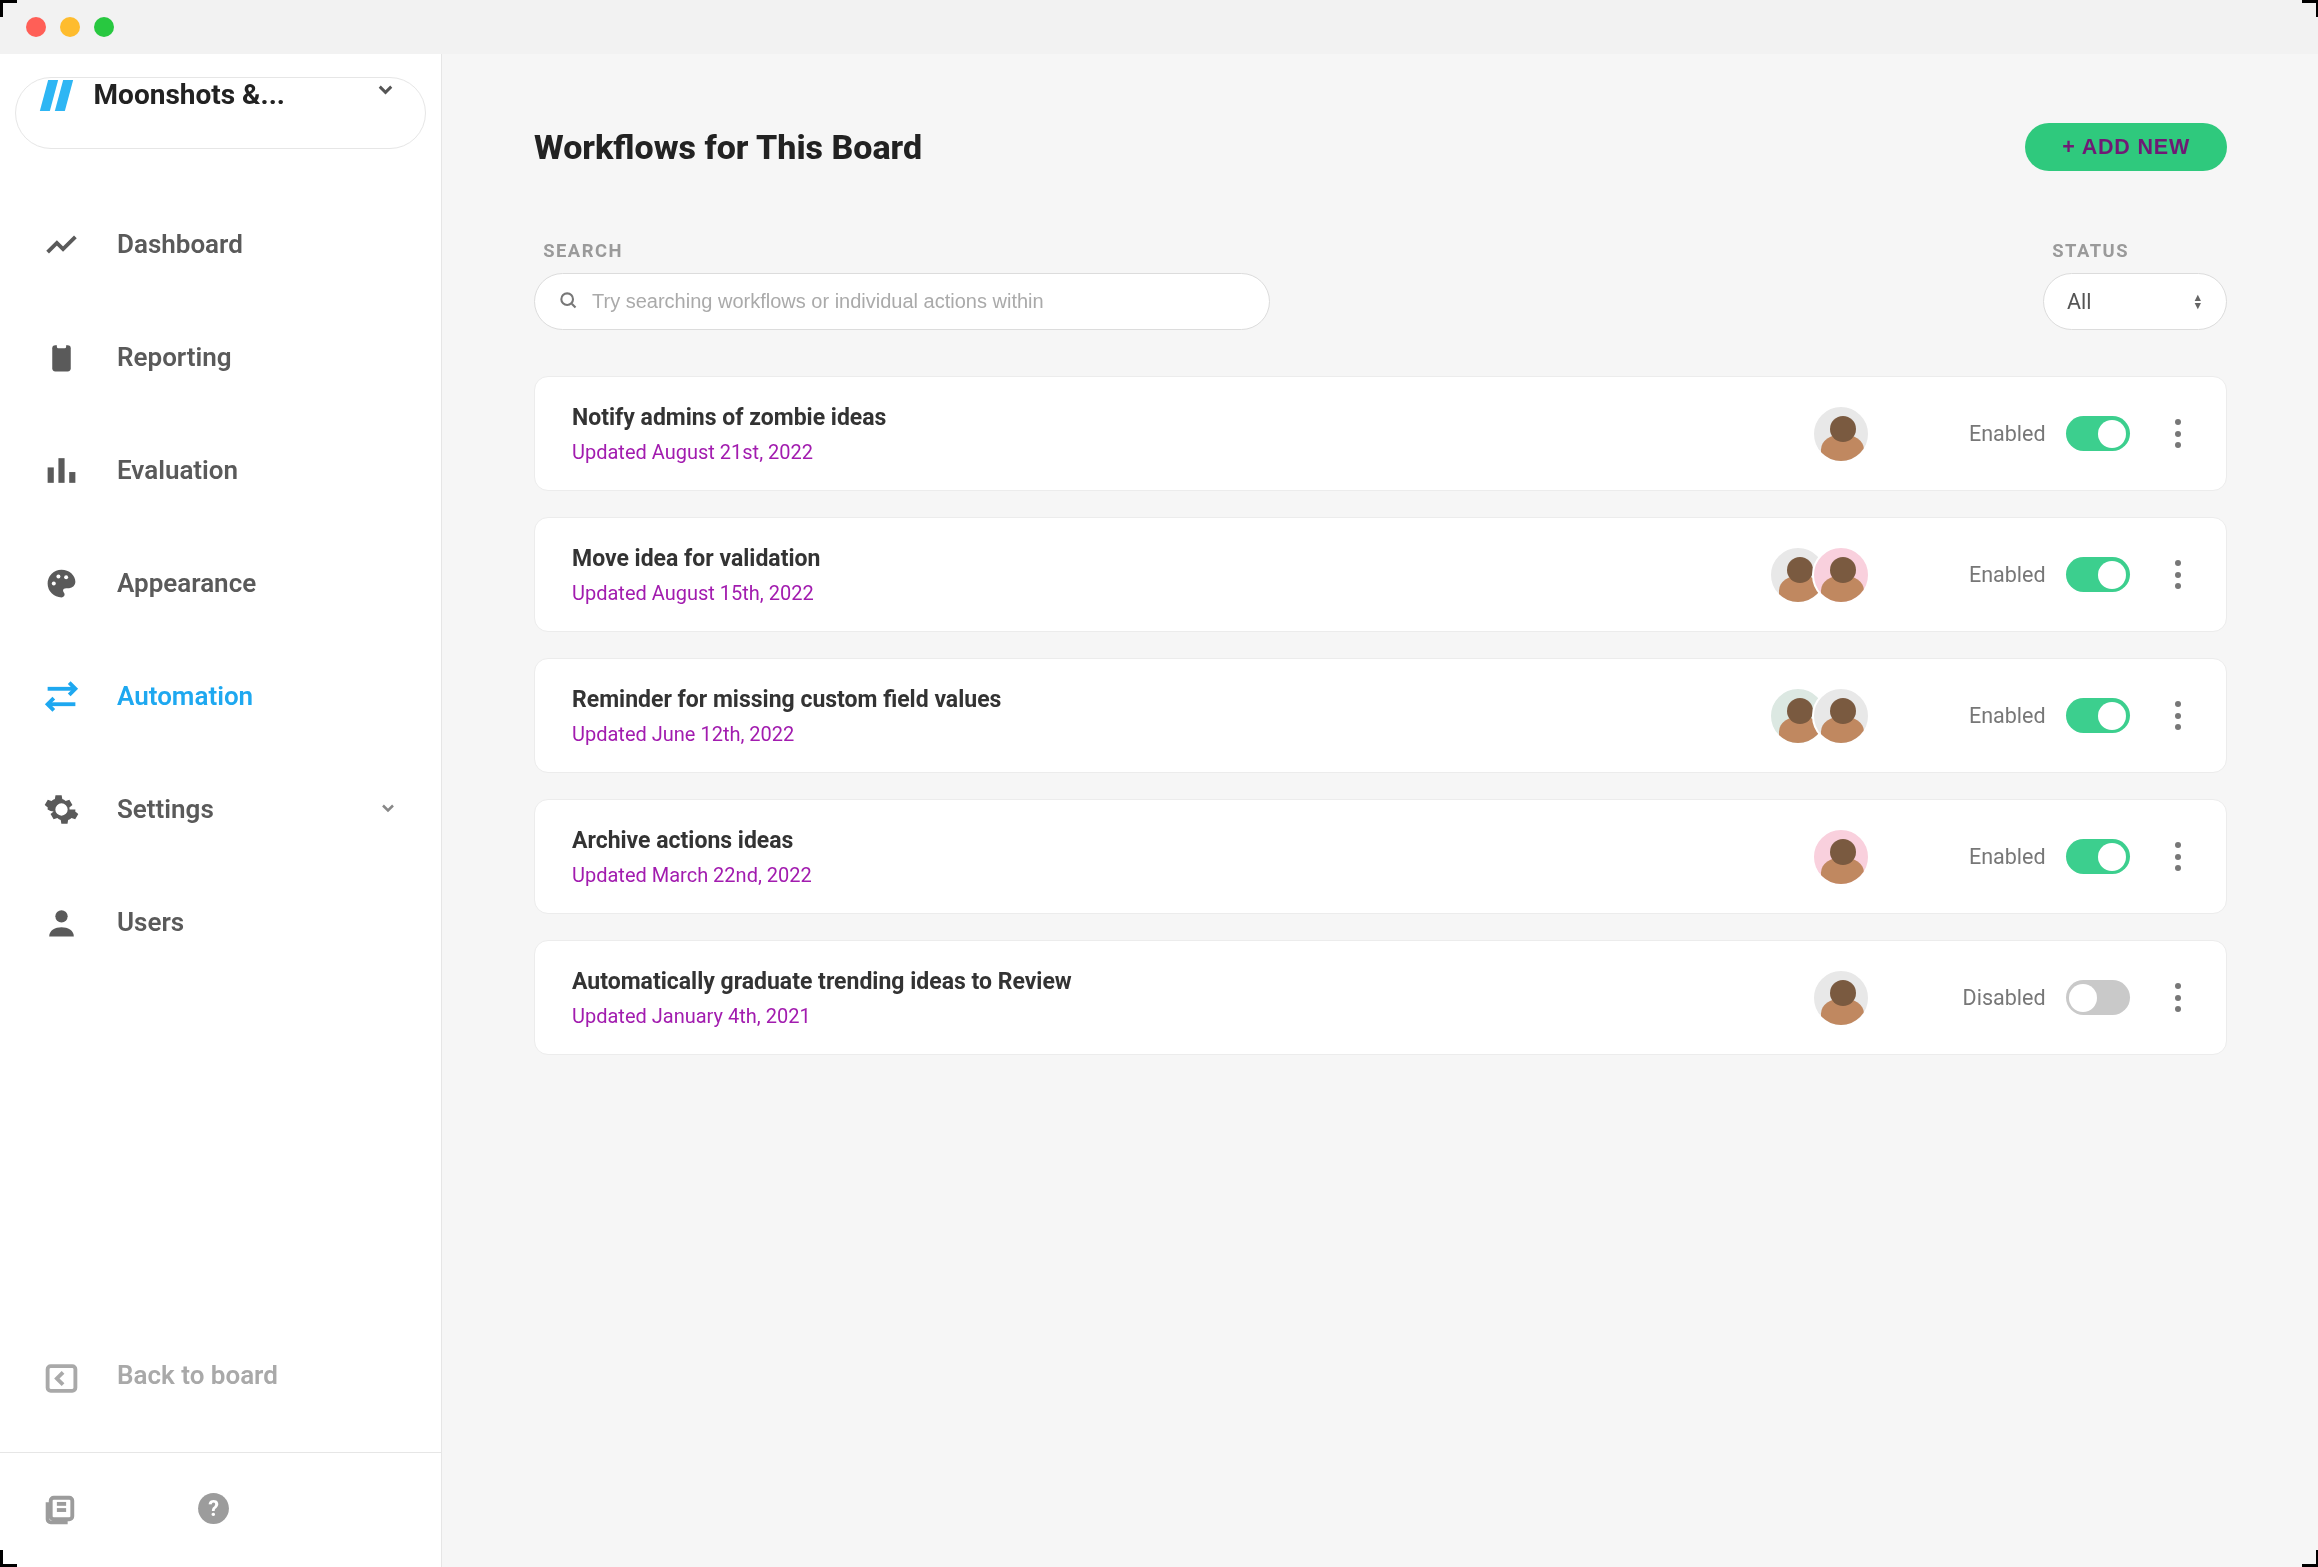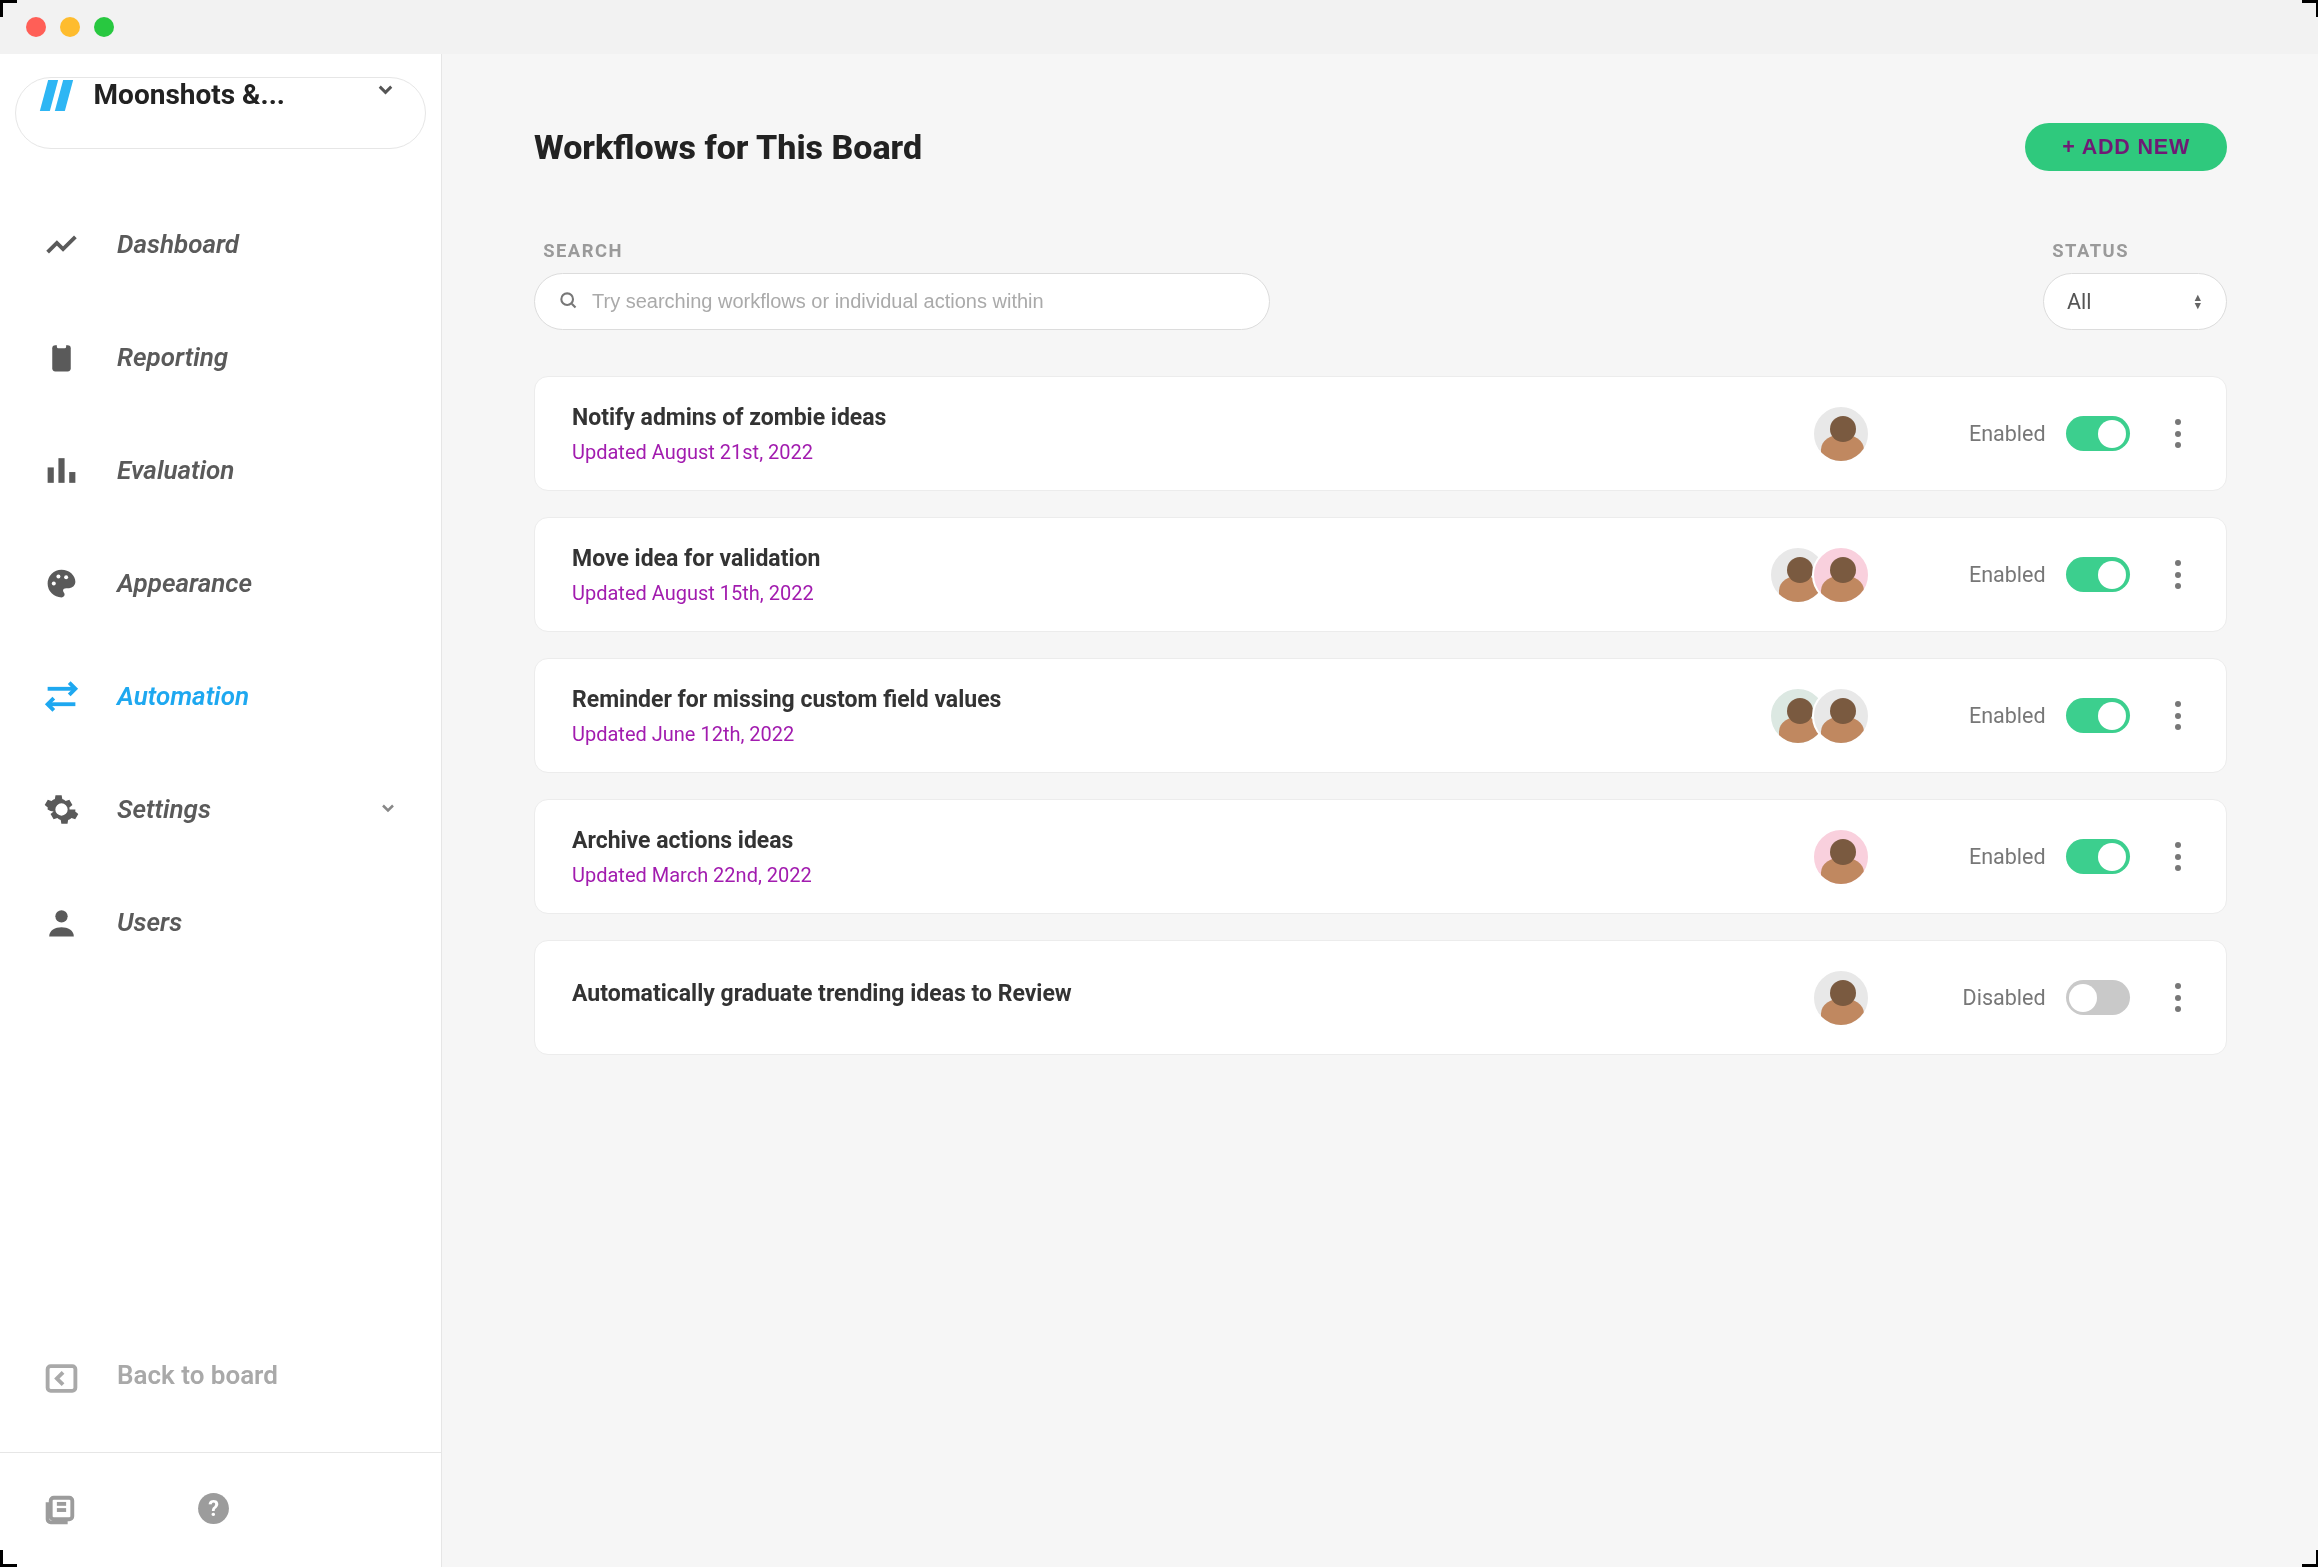--- a/index.html
+++ b/index.html
@@ -78,21 +78,20 @@
 
 .nav { flex: 1; padding-top: 7.7px; }
 .nav-item {
   display: flex;
   align-items: center;
   padding: 0 43px;
   height: 113px;
   gap: 37px;
   cursor: pointer;
   color: #5a5a5a;
-  font-style: italic;
 }
 .nav-item.active { color: #1ea8f0; }
 .nav-icon {
   width: 37px;
   height: 37px;
   display: flex;
   align-items: center;
   justify-content: center;
 }
 .nav-icon svg { width: 37px; height: 37px; }
@@ -560,20 +559,21 @@
             </div>
             <div class="more-icon">
               <span></span>
               <span></span>
               <span></span>
             </div>
           </div>
           <div class="workflow-card">
             <div class="wf-info">
               <div class="wf-title">Automatically graduate trending ideas to Review</div>
+              <div class="wf-updated">Updated January 4th, 2021</div>
             </div>
             <div class="wf-avatars">
               <div class="wf-avatar av-bg-1"></div>
             </div>
             <div class="wf-status-label">Disabled</div>
             <div class="toggle off">
               <div class="knob"></div>
             </div>
             <div class="more-icon">
               <span></span>

